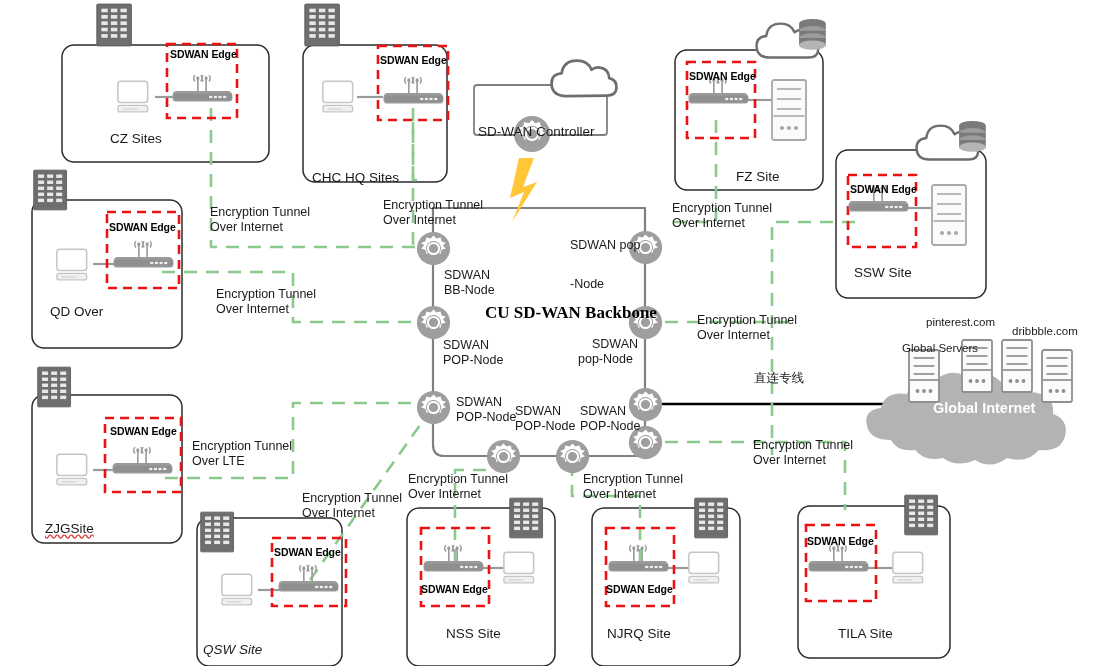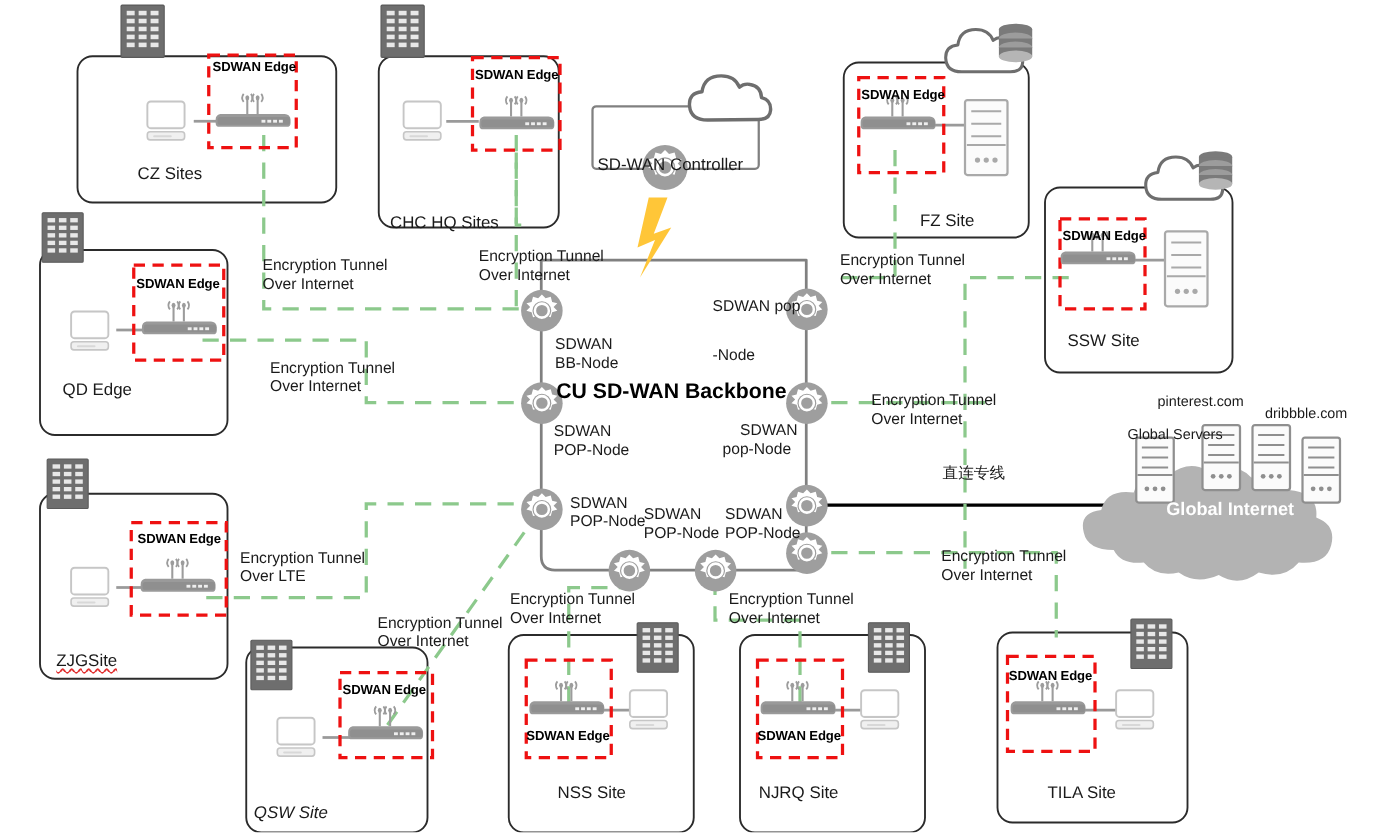--- a/index.html
+++ b/index.html
@@ -314,21 +314,21 @@
              q-14 -8 -30 4 z" fill="#b3b3b3"></path>
 
     <use href="#sym-server-sm" x="907" y="348" width="34" height="56"></use>
     <use href="#sym-server-sm" x="960" y="338" width="34" height="56"></use>
     <use href="#sym-server-sm" x="1000" y="338" width="34" height="56"></use>
     <use href="#sym-server-sm" x="1040" y="348" width="34" height="56"></use>
   </svg>
 
   <div class="lbl site-name" style="left:110px; top:131px;">CZ Sites</div>
   <div class="lbl site-name" style="left:312px; top:139px;margin-top:31px;">CHC HQ Sites</div>
-  <div class="lbl site-name" style="left:50px; top:304px;">QD Edge</div>
+  <div class="lbl site-name" style="left:50px; top:304px;">QD Over</div>
   <div class="lbl site-name spell" style="left:45px; top:521px;">ZJGSite</div>
   <div class="lbl site-name" style="left:203px; top:642px;font-style:italic;">QSW Site</div>
   <div class="lbl site-name" style="left:446px; top:626px;">NSS Site</div>
   <div class="lbl site-name" style="left:607px; top:626px;">NJRQ Site</div>
   <div class="lbl site-name" style="left:838px; top:626px;">TILA Site</div>
   <div class="lbl site-name" style="left:736px; top:169px;">FZ Site</div>
   <div class="lbl site-name" style="left:854px; top:265px;">SSW Site</div>
 
   <div class="lbl sdwan-edge-lbl" style="left:170px; top:48px;">SDWAN Edge</div>
   <div class="lbl sdwan-edge-lbl" style="left:380px; top:54px;">SDWAN Edge</div>
@@ -336,21 +336,21 @@
   <div class="lbl sdwan-edge-lbl" style="left:110px; top:425px;">SDWAN Edge</div>
   <div class="lbl sdwan-edge-lbl" style="left:274px; top:546px;">SDWAN Edge</div>
   <div class="lbl sdwan-edge-lbl" style="left:421px; top:583px;">SDWAN Edge</div>
   <div class="lbl sdwan-edge-lbl" style="left:606px; top:583px;">SDWAN Edge</div>
   <div class="lbl sdwan-edge-lbl" style="left:807px; top:535px;">SDWAN Edge</div>
   <div class="lbl sdwan-edge-lbl" style="left:689px; top:70px;">SDWAN Edge</div>
   <div class="lbl sdwan-edge-lbl" style="left:850px; top:183px;">SDWAN Edge</div>
 
   <div class="lbl controller-lbl" style="left:478px; top:99px;">SD-WAN Controller</div>
 
-  <div class="lbl backbone-title" style="left:445px; top:303px;">CU SD-WAN Backbone</div>
+  <div class="lbl backbone-title" style="left:485px; top:303px;font-family:Liberation Serif, serif;">CU SD-WAN Backbone</div>
 
   <div class="lbl node-lbl" style="left:444px; top:268px;">SDWAN</div>
   <div class="lbl node-lbl" style="left:444px; top:283px;">BB-Node</div>
 
   <div class="lbl node-lbl" style="left:443px; top:338px;">SDWAN</div>
   <div class="lbl node-lbl" style="left:443px; top:353px;">POP-Node</div>
 
   <div class="lbl node-lbl" style="left:456px; top:395px;">SDWAN</div>
   <div class="lbl node-lbl" style="left:456px; top:410px;">POP-Node</div>
 

